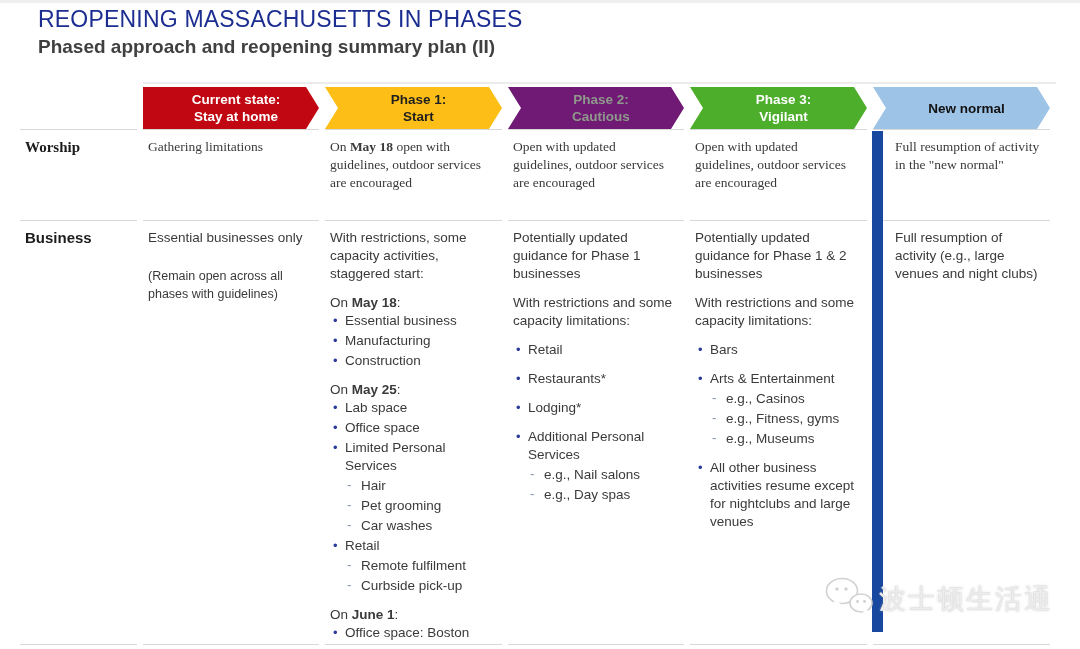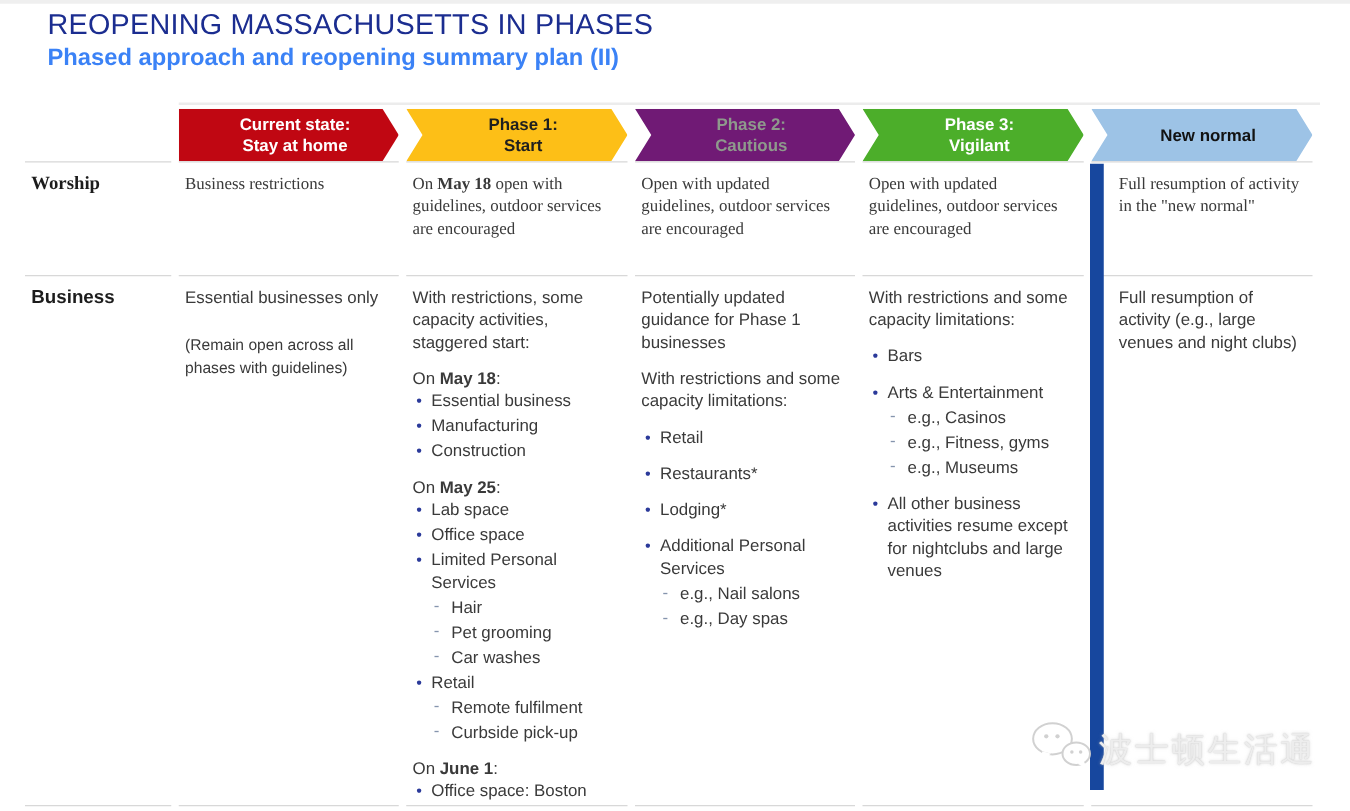--- a/index.html
+++ b/index.html
@@ -66,21 +66,21 @@
     font-size:27px; letter-spacing:2px; color:#ededed; white-space:nowrap;
     text-shadow: 0 0 1px #c6c6c6, 0 0 3px rgba(190,190,190,0.55);
   }
 </style>
 </head>
 <body>
 
 <div class="top-strip"></div>
 
 <div class="page-title" style="color: rgb(27, 45, 144);">REOPENING MASSACHUSETTS IN PHASES</div>
-<div class="page-subtitle" style="color: #3b82f6;">Phased approach and reopening summary plan (II)</div>
+<div class="page-subtitle" style="color: #404040;">Phased approach and reopening summary plan (II)</div>
 <div class="top-rule"></div>
 
 <div class="table">
   <div class="grid hdr-row" id="hdr-row">
     <div></div>
   <div class="arrow first" style="background: rgb(192, 7, 18); color: rgb(255, 255, 255);">
         <div>Current state:</div>
         <div>Stay at home</div>
       </div>
       <div class="arrow notched" style="background: rgb(253, 191, 23); color: rgb(31, 31, 31);">
@@ -96,21 +96,21 @@
         <div>Vigilant</div>
       </div>
       <div class="arrow notched" style="background: rgb(157, 195, 230); color: rgb(18, 18, 18);">
         <div>New normal</div>
       </div>
     </div>
   <div id="rows-host">
       <div class="grid body-row worship">
         <div class="cell label-cell">Worship</div>
         <div class="cell">
-          <div class="blk-p">Business restrictions</div>
+          <div class="blk-p">Gathering limitations</div>
         </div>
         <div class="cell">
           <div class="blk-p">On <b>May 18</b> open with guidelines, outdoor services are encouraged</div>
         </div>
         <div class="cell">
           <div class="blk-p">Open with updated guidelines, outdoor services are encouraged</div>
         </div>
         <div class="cell">
           <div class="blk-p">Open with updated guidelines, outdoor services are encouraged</div>
         </div>
@@ -153,20 +153,21 @@
           <div class="blk-gap"></div>
           <div class="blk-b1"><span class="marker" style="color: rgb(43, 58, 154);">•</span>Restaurants*</div>
           <div class="blk-gap"></div>
           <div class="blk-b1"><span class="marker" style="color: rgb(43, 58, 154);">•</span>Lodging*</div>
           <div class="blk-gap"></div>
           <div class="blk-b1"><span class="marker" style="color: rgb(43, 58, 154);">•</span>Additional Personal Services</div>
           <div class="blk-b2"><span class="marker" style="color: rgb(133, 148, 173);">-</span>e.g., Nail salons</div>
           <div class="blk-b2"><span class="marker" style="color: rgb(133, 148, 173);">-</span>e.g., Day spas</div>
         </div>
         <div class="cell">
+          <div class="blk-p">Potentially updated guidance for Phase 1 &amp; 2 businesses</div>
           <div class="blk-p">With restrictions and some capacity limitations:</div>
           <div class="blk-b1"><span class="marker" style="color: rgb(43, 58, 154);">•</span>Bars</div>
           <div class="blk-gap"></div>
           <div class="blk-b1"><span class="marker" style="color: rgb(43, 58, 154);">•</span>Arts &amp; Entertainment</div>
           <div class="blk-b2"><span class="marker" style="color: rgb(133, 148, 173);">-</span>e.g., Casinos</div>
           <div class="blk-b2"><span class="marker" style="color: rgb(133, 148, 173);">-</span>e.g., Fitness, gyms</div>
           <div class="blk-b2"><span class="marker" style="color: rgb(133, 148, 173);">-</span>e.g., Museums</div>
           <div class="blk-gap"></div>
           <div class="blk-b1"><span class="marker" style="color: rgb(43, 58, 154);">•</span>All other business activities resume except for nightclubs and large venues</div>
         </div>

